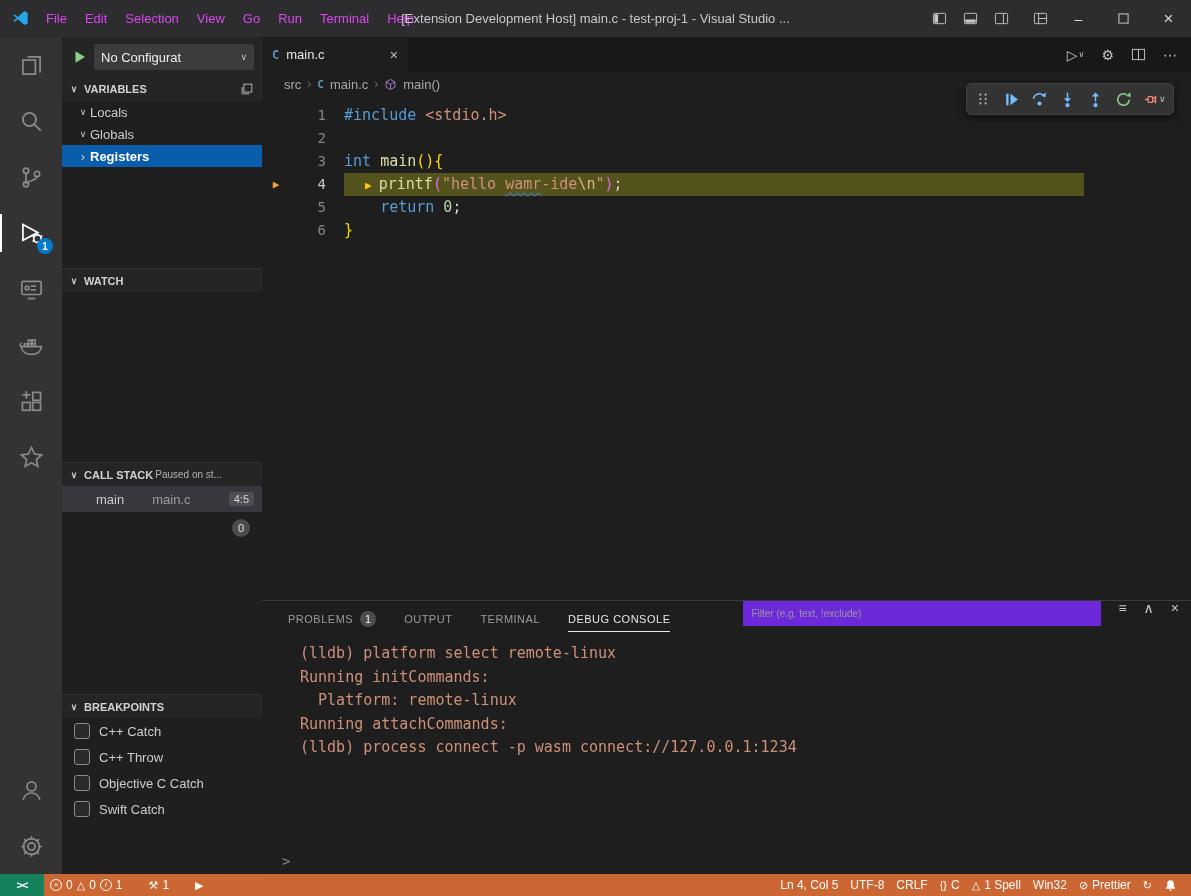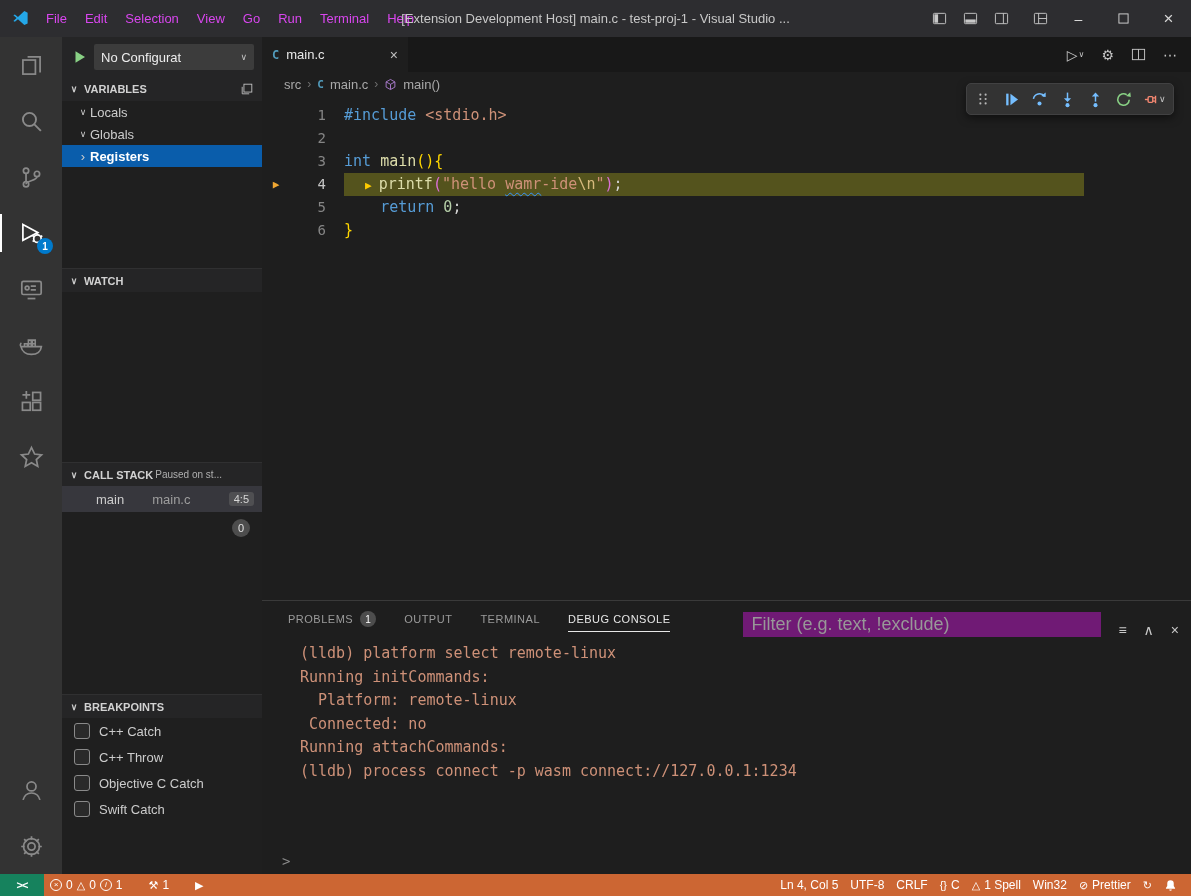--- a/index.html
+++ b/index.html
@@ -75,26 +75,26 @@
   .tk-kw{color:#569cd6}.tk-fn{color:#dcdcaa}.tk-str{color:#ce9178}.tk-esc{color:#d7ba7d}
   .tk-num{color:#b5cea8}.tk-pl{color:#d4d4d4}.tk-br1{color:#ffd700}.tk-br2{color:#da70d6}
   .squiggle{text-decoration:underline;text-decoration-style:wavy;text-decoration-color:#3794ff;text-decoration-thickness:1px;text-underline-offset:3px}
 
   .debug-toolbar{position:absolute;top:46px;right:17px;height:32px;display:flex;align-items:center;background:#333333;border:1px solid #414142;border-radius:5px;box-shadow:0 3px 9px rgba(0,0,0,.5);z-index:20;padding:0 2px}
   .dt-btn{width:28px;height:30px;display:flex;align-items:center;justify-content:center;cursor:pointer}
   .dt-chev{width:12px;margin-left:-6px;color:#c5c5c5;font-size:9px;display:flex;align-items:center;cursor:pointer}
 
   
   .panel{flex:0 0 274px;border-top:1px solid #3a3a3a;display:flex;flex-direction:column;background:#1e1e1e}
-  .panel-hdr{flex:0 0 36px;display:flex;align-items:flex-end;padding:0 12px 0 26px}
+  .panel-hdr{flex:0 0 36px;display:flex;align-items:flex-start;padding:0 12px 0 26px}
   .ptab{height:36px;display:flex;align-items:center;margin-right:28px;font-size:11px;letter-spacing:.5px;color:#9b9b9b;cursor:pointer;position:relative}
   .ptab.active{color:#e7e7e7}
   .ptab.active::after{content:"";position:absolute;left:0;right:0;bottom:5px;height:1px;background:#e7e7e7}
   .ptab-badge{margin-left:7px;width:16px;height:16px;border-radius:50%;background:#4d4d4d;color:#fff;font-size:10px;letter-spacing:0;display:flex;align-items:center;justify-content:center}
-  .filter-input{margin-left:auto;width:358px;height:25px;background:#701a75;border:none;outline:none;color:#ccc;font-size:18px;padding:0 8px;font-family:"Liberation Sans",sans-serif}
+  .filter-input{margin-left:auto;width:358px;height:25px;background:#6d28d9;border:none;outline:none;color:#ccc;font-size:10px;padding:0 8px;font-family:"Liberation Sans",sans-serif}
   .filter-input::placeholder{color:#989898}
   .panel-icons{display:flex;align-items:center;gap:17px;padding-left:17px;color:#c9c9c9}
   .panel-icon{cursor:pointer;font-size:14px;line-height:1}
   .console{flex:1;padding:5px 0 0 38px;font-family:"DejaVu Sans Mono","Liberation Mono",monospace;font-size:15px;color:#ce9178;overflow:hidden}
   .console-line{white-space:pre;line-height:23.5px}
   .console-input{flex:0 0 26px;display:flex;align-items:center;padding-left:20px;color:#8c8c8c;font-family:"DejaVu Sans Mono","Liberation Mono",monospace;font-size:14px}
 
   
   .statusbar{flex:0 0 22px;background:#cc6633;display:flex;align-items:center;color:#fff;font-size:12px}
   .sb-remote{height:100%;width:44px;background:#16825d;display:flex;align-items:center;justify-content:center;font-size:11px;font-weight:700;letter-spacing:-1px;cursor:pointer}
@@ -464,21 +464,20 @@
           <span class="panel-icons">
             <span class="panel-icon">≡</span>
             <span class="panel-icon">∧</span>
             <span class="panel-icon">×</span>
           </span>
         </div>
         <div class="console">
             <div class="console-line">(lldb) platform select remote-linux</div>
             <div class="console-line">Running initCommands:</div>
             <div class="console-line">  Platform: remote-linux</div>
-            <div class="console-line"> Connected: no</div>
             <div class="console-line">Running attachCommands:</div>
             <div class="console-line">(lldb) process connect -p wasm connect://127.0.0.1:1234</div>
           </div>
         <div class="console-input">
           <span>&gt;</span>
         </div>
       </div>
     </div>
   </div>
 

